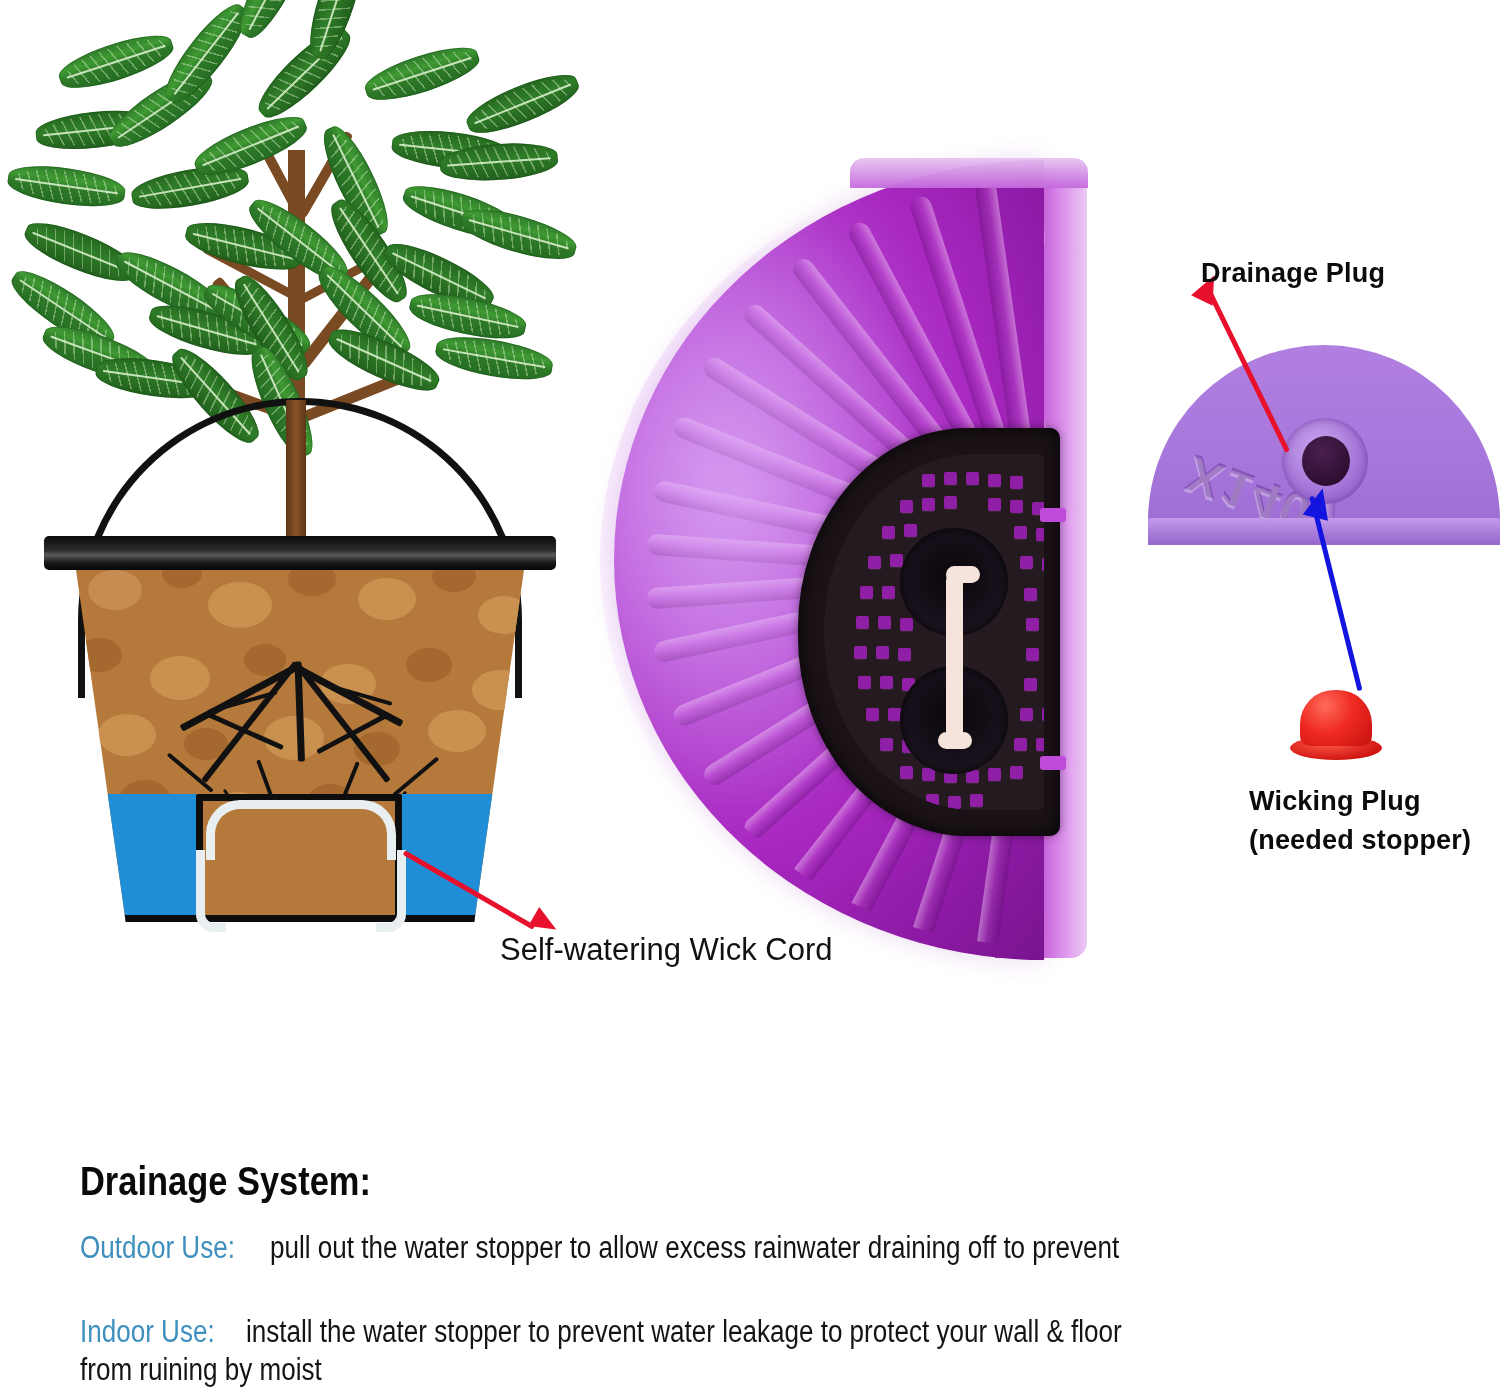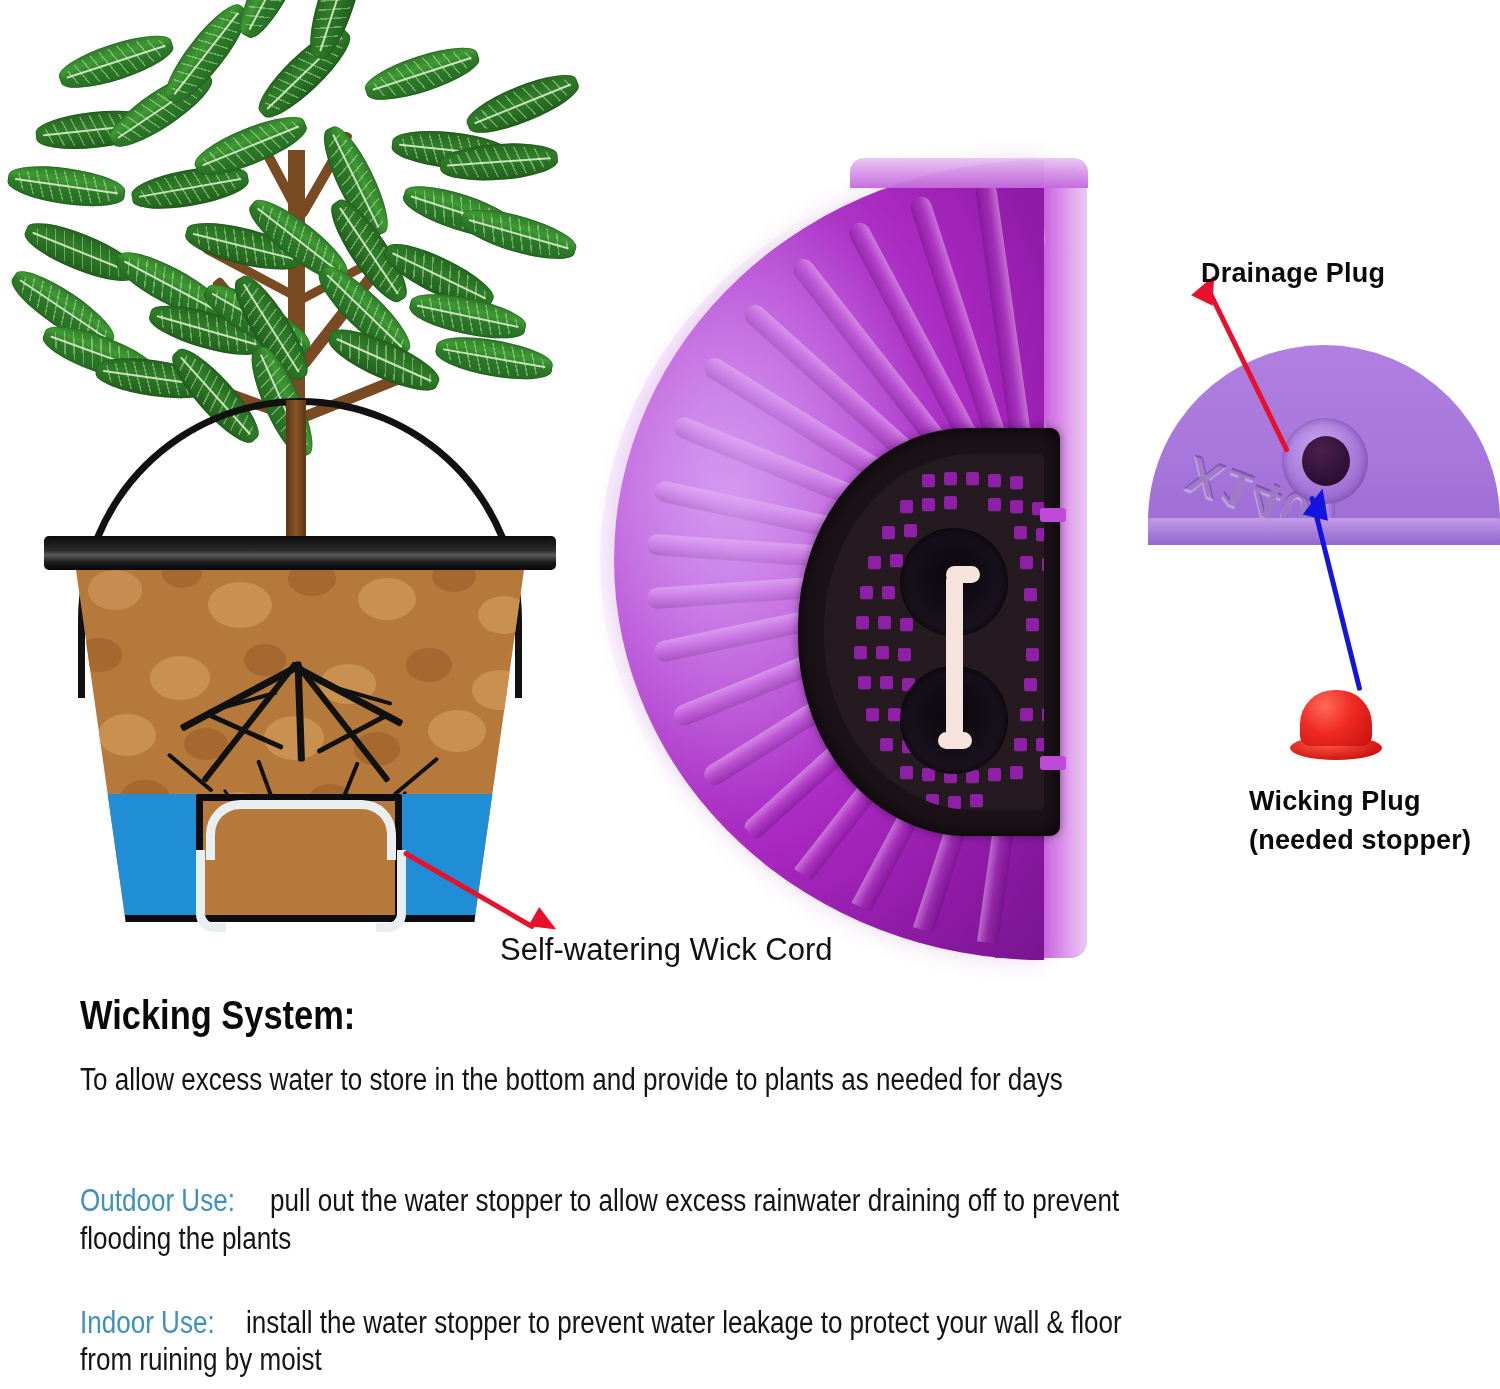--- a/index.html
+++ b/index.html
@@ -480,37 +480,29 @@
   </div>
 
   <div class="txtwrap" style="left:1201px;top:258px;">
     <span class="lbl-bold">Drainage Plug</span>
   </div>
   <div class="txtwrap" style="left:1249px;top:786px;">
     <div class="lbl-bold">Wicking Plug</div>
     <div class="lbl-bold" style="margin-top:8px;">(needed stopper)</div>
   </div>
 
-  <div class="txtwrap" style="left:80px;top:992px;width:1380px;">
+
+  <div class="txtwrap" style="left:80px;top:1158px;width:1380px;">
     <div class="sec-head">
-      <span class="squeeze">Wicking System:</span>
-    </div>
-    <div class="sec-body" style="margin-top:22px;">
-      <span class="squeeze">To allow excess water to store in the bottom and provide to plants as needed for days</span>
-    </div>
-  </div>
-
-  <div class="txtwrap" style="left:80px;top:1158px;width:1380px;">
+      <span class="squeeze">Drainage System:</span>
+    </div>
 
     <div class="sec-body" style="margin-top:24px;">
       <div>
         <span class="squeeze accent">Outdoor Use:</span><span class="squeeze" style="margin-left:6px;">pull out the water stopper to allow excess rainwater draining off to prevent</span>
-      </div>
-      <div>
-        <span class="squeeze">flooding the plants</span>
       </div>
     </div>
 
     <div class="sec-body" style="margin-top:46px;">
       <div>
         <span class="squeeze accent">Indoor Use:</span><span class="squeeze" style="margin-left:6px;">install the water stopper to prevent water leakage to protect your wall &amp; floor</span>
       </div>
       <div>
         <span class="squeeze">from ruining by moist</span>
       </div>

